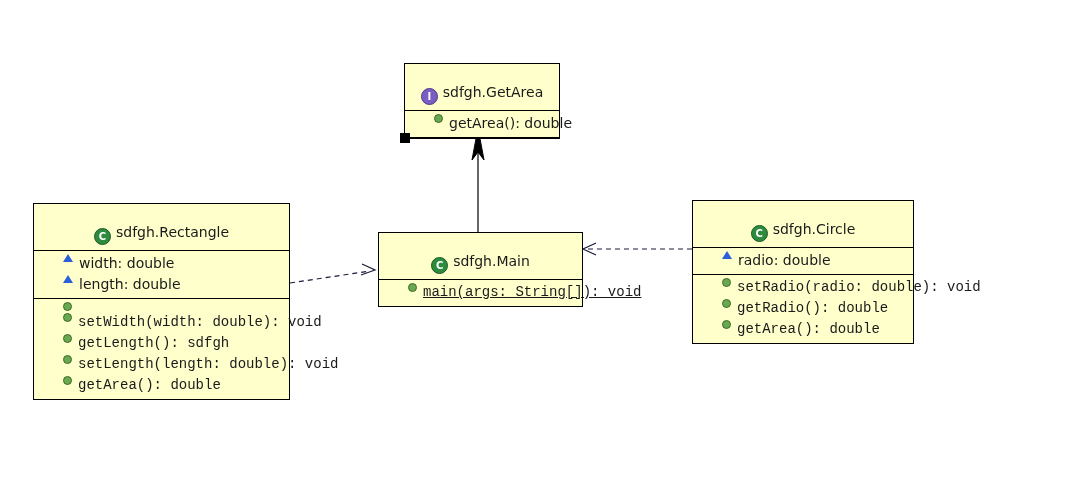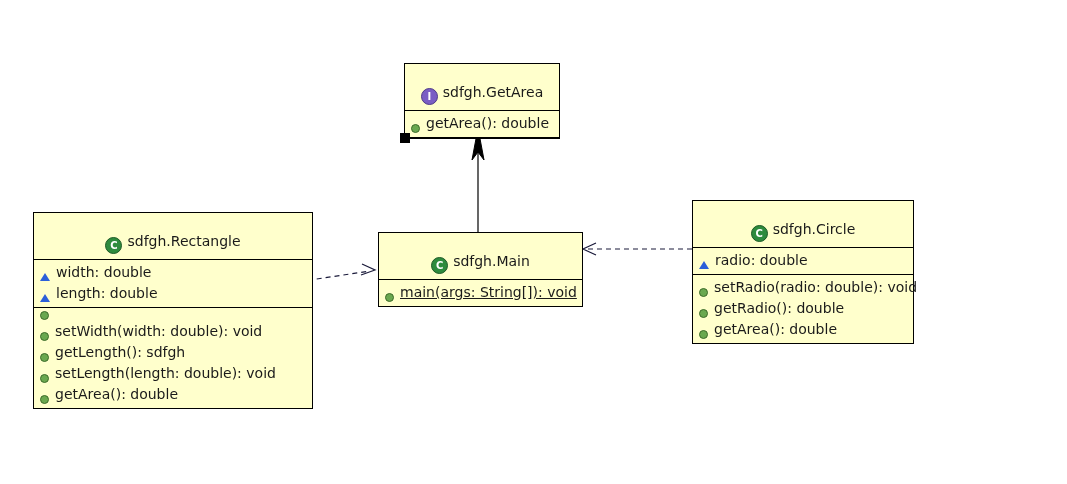--- a/index.html
+++ b/index.html
@@ -36,30 +36,31 @@
     border-bottom: 1px solid #000000;
     white-space: nowrap;
     font-size: 14px;
     color: #1a1a1a;
     line-height: 17px;
   }
   .uml-section {
     padding: 2px 0 3px 0;
     border-bottom: 1px solid #000000;
   }
-  .uml-section:last-child { border-bottom: none; }
+  .uml-section:last-child { border-bottom: none; font-family: Liberation Mono, monospace; }
 
   .uml-row {
     display: flex;
-    align-items: flex-end;
+    align-items: flex-start;
     padding: 1px 6px 1px 6px;
     white-space: nowrap;
     font-size: 14px;
     color: #1a1a1a;
     line-height: 19px;
+    margin-left: 23px;
   }
   .uml-row .row-text { display: inline-block; }
   .uml-row.static .row-text { text-decoration: underline; }
 
   
   .ic {
     flex: 0 0 auto;
     display: inline-block;
     margin-right: 6px;
   }
@@ -163,21 +164,21 @@
     <div class="sel-frame">
       <div class="sel-edge-top"></div>
       <div class="sel-edge-bottom"></div>
       <div class="handle h-tl"></div>
       <div class="handle h-tr"></div>
       <div class="handle h-bl"></div>
       <div class="handle h-br"></div>
     </div>
   </div>
 
-  <div class="uml-box" id="box-rectangle" style="left:33px; top:212px; width:280px;">
+  <div class="uml-box" id="box-rectangle" style="left:33px; top:203px; width:257px;">
     <div class="uml-header">
       <span class="ic-badge ic-class">C</span><span>sdfgh.Rectangle</span>
     </div>
     <div class="uml-section">
       <div class="uml-row">
         <span class="ic ic-field"></span>
         <span class="row-text">width: double</span>
       </div>
       <div class="uml-row">
         <span class="ic ic-field"></span>

